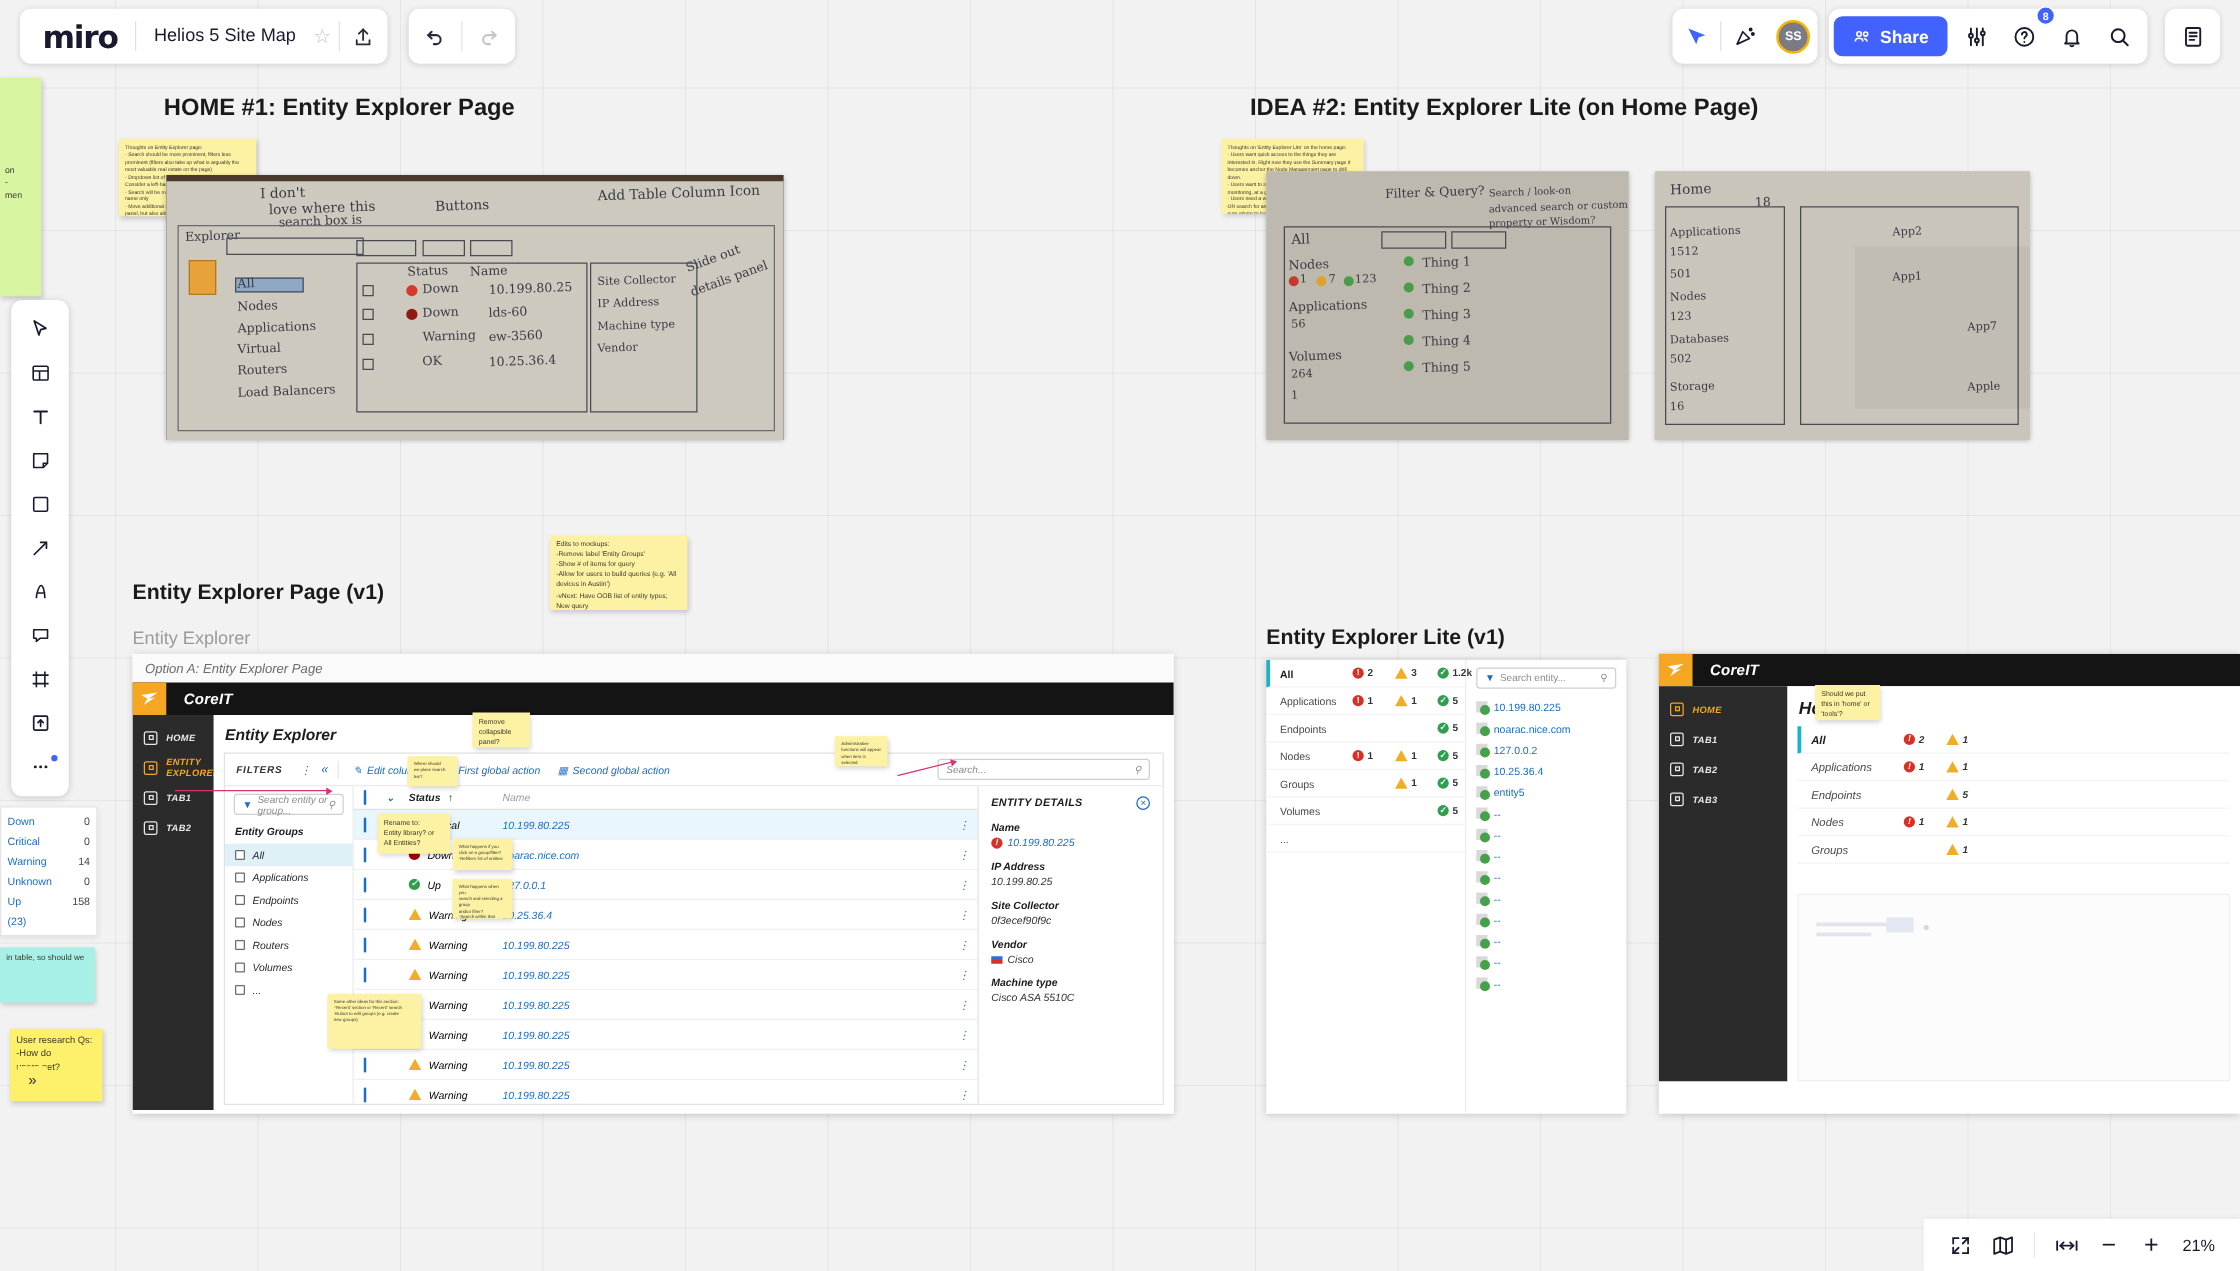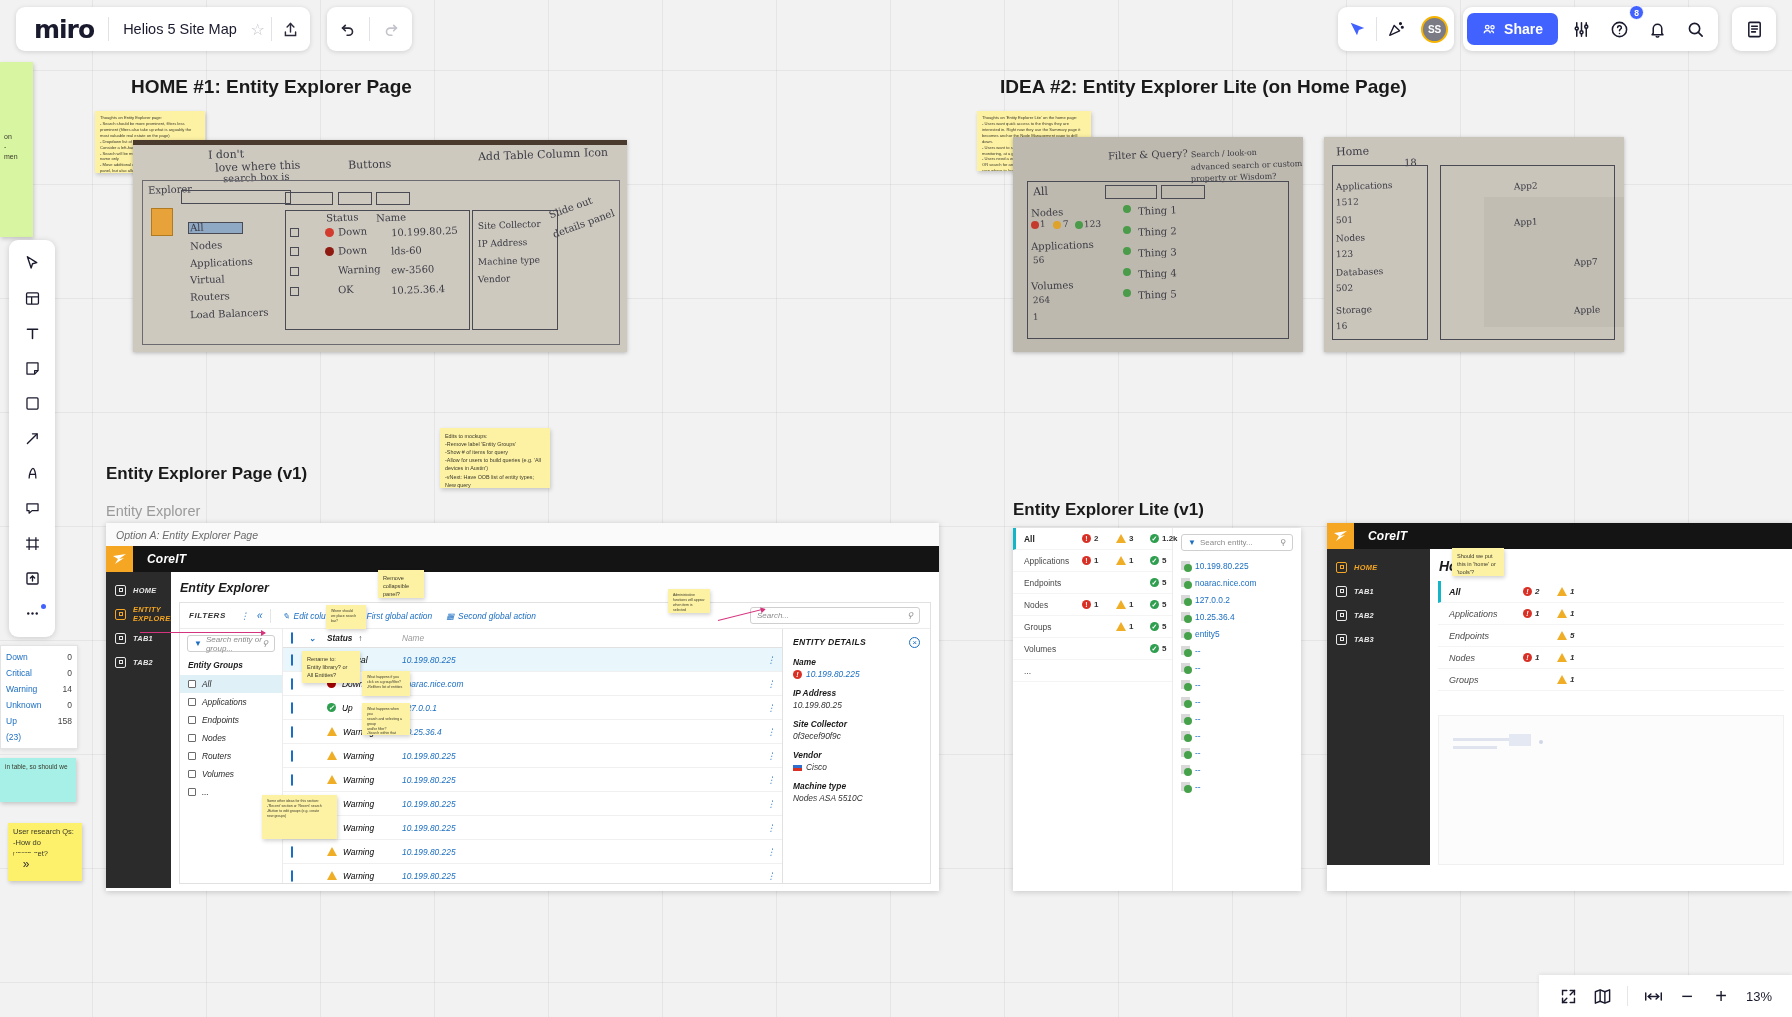--- a/index.html
+++ b/index.html
@@ -523,21 +523,21 @@
                 <div>
                   <div class="dt-lbl">Site Collector</div>
                   <div class="dt-val">0f3ecef90f9c</div>
                 </div>
                 <div>
                   <div class="dt-lbl">Vendor</div>
                   <div class="dt-val"><span style="display:inline-block;width:9px;height:6px;background:linear-gradient(#2e6fd0 0 50%,#d93025 50% 100%);vertical-align:middle;margin-right:4px;"></span>Cisco</div>
                 </div>
                 <div>
                   <div class="dt-lbl">Machine type</div>
-                  <div class="dt-val">Nodes ASA 5510C</div>
+                  <div class="dt-val">Cisco ASA 5510C</div>
                 </div>
               </div>
           </div>
         </div>
       </div>
     </div>
   </div>
 </div>
 
 <div class="sticky hint" style="left:302px; top:651px; width:58px; height:32px; white-space:pre-line;">Rename to:
@@ -1046,14 +1046,14 @@
     </div>
   <div class="zb-sep"></div>
   <div class="zb-ico">
     <svg width="19" height="19" viewBox="0 0 22 20" fill="none" stroke="#1a1a2e" stroke-width="1.7" stroke-linecap="round">
       <path d="M2 6v8M20 6v8M5 10h12"></path>
         <path d="M8 7l-3 3 3 3M14 7l3 3-3 3"></path>
       </svg>
     </div>
   <div class="zb-ico" style="font-size:20px;">−</div>
   <div class="zb-ico" style="font-size:20px;">+</div>
-  <div class="zb-pct">13%</div>
+  <div class="zb-pct">21%</div>
 </div>
 
 </body></html>

